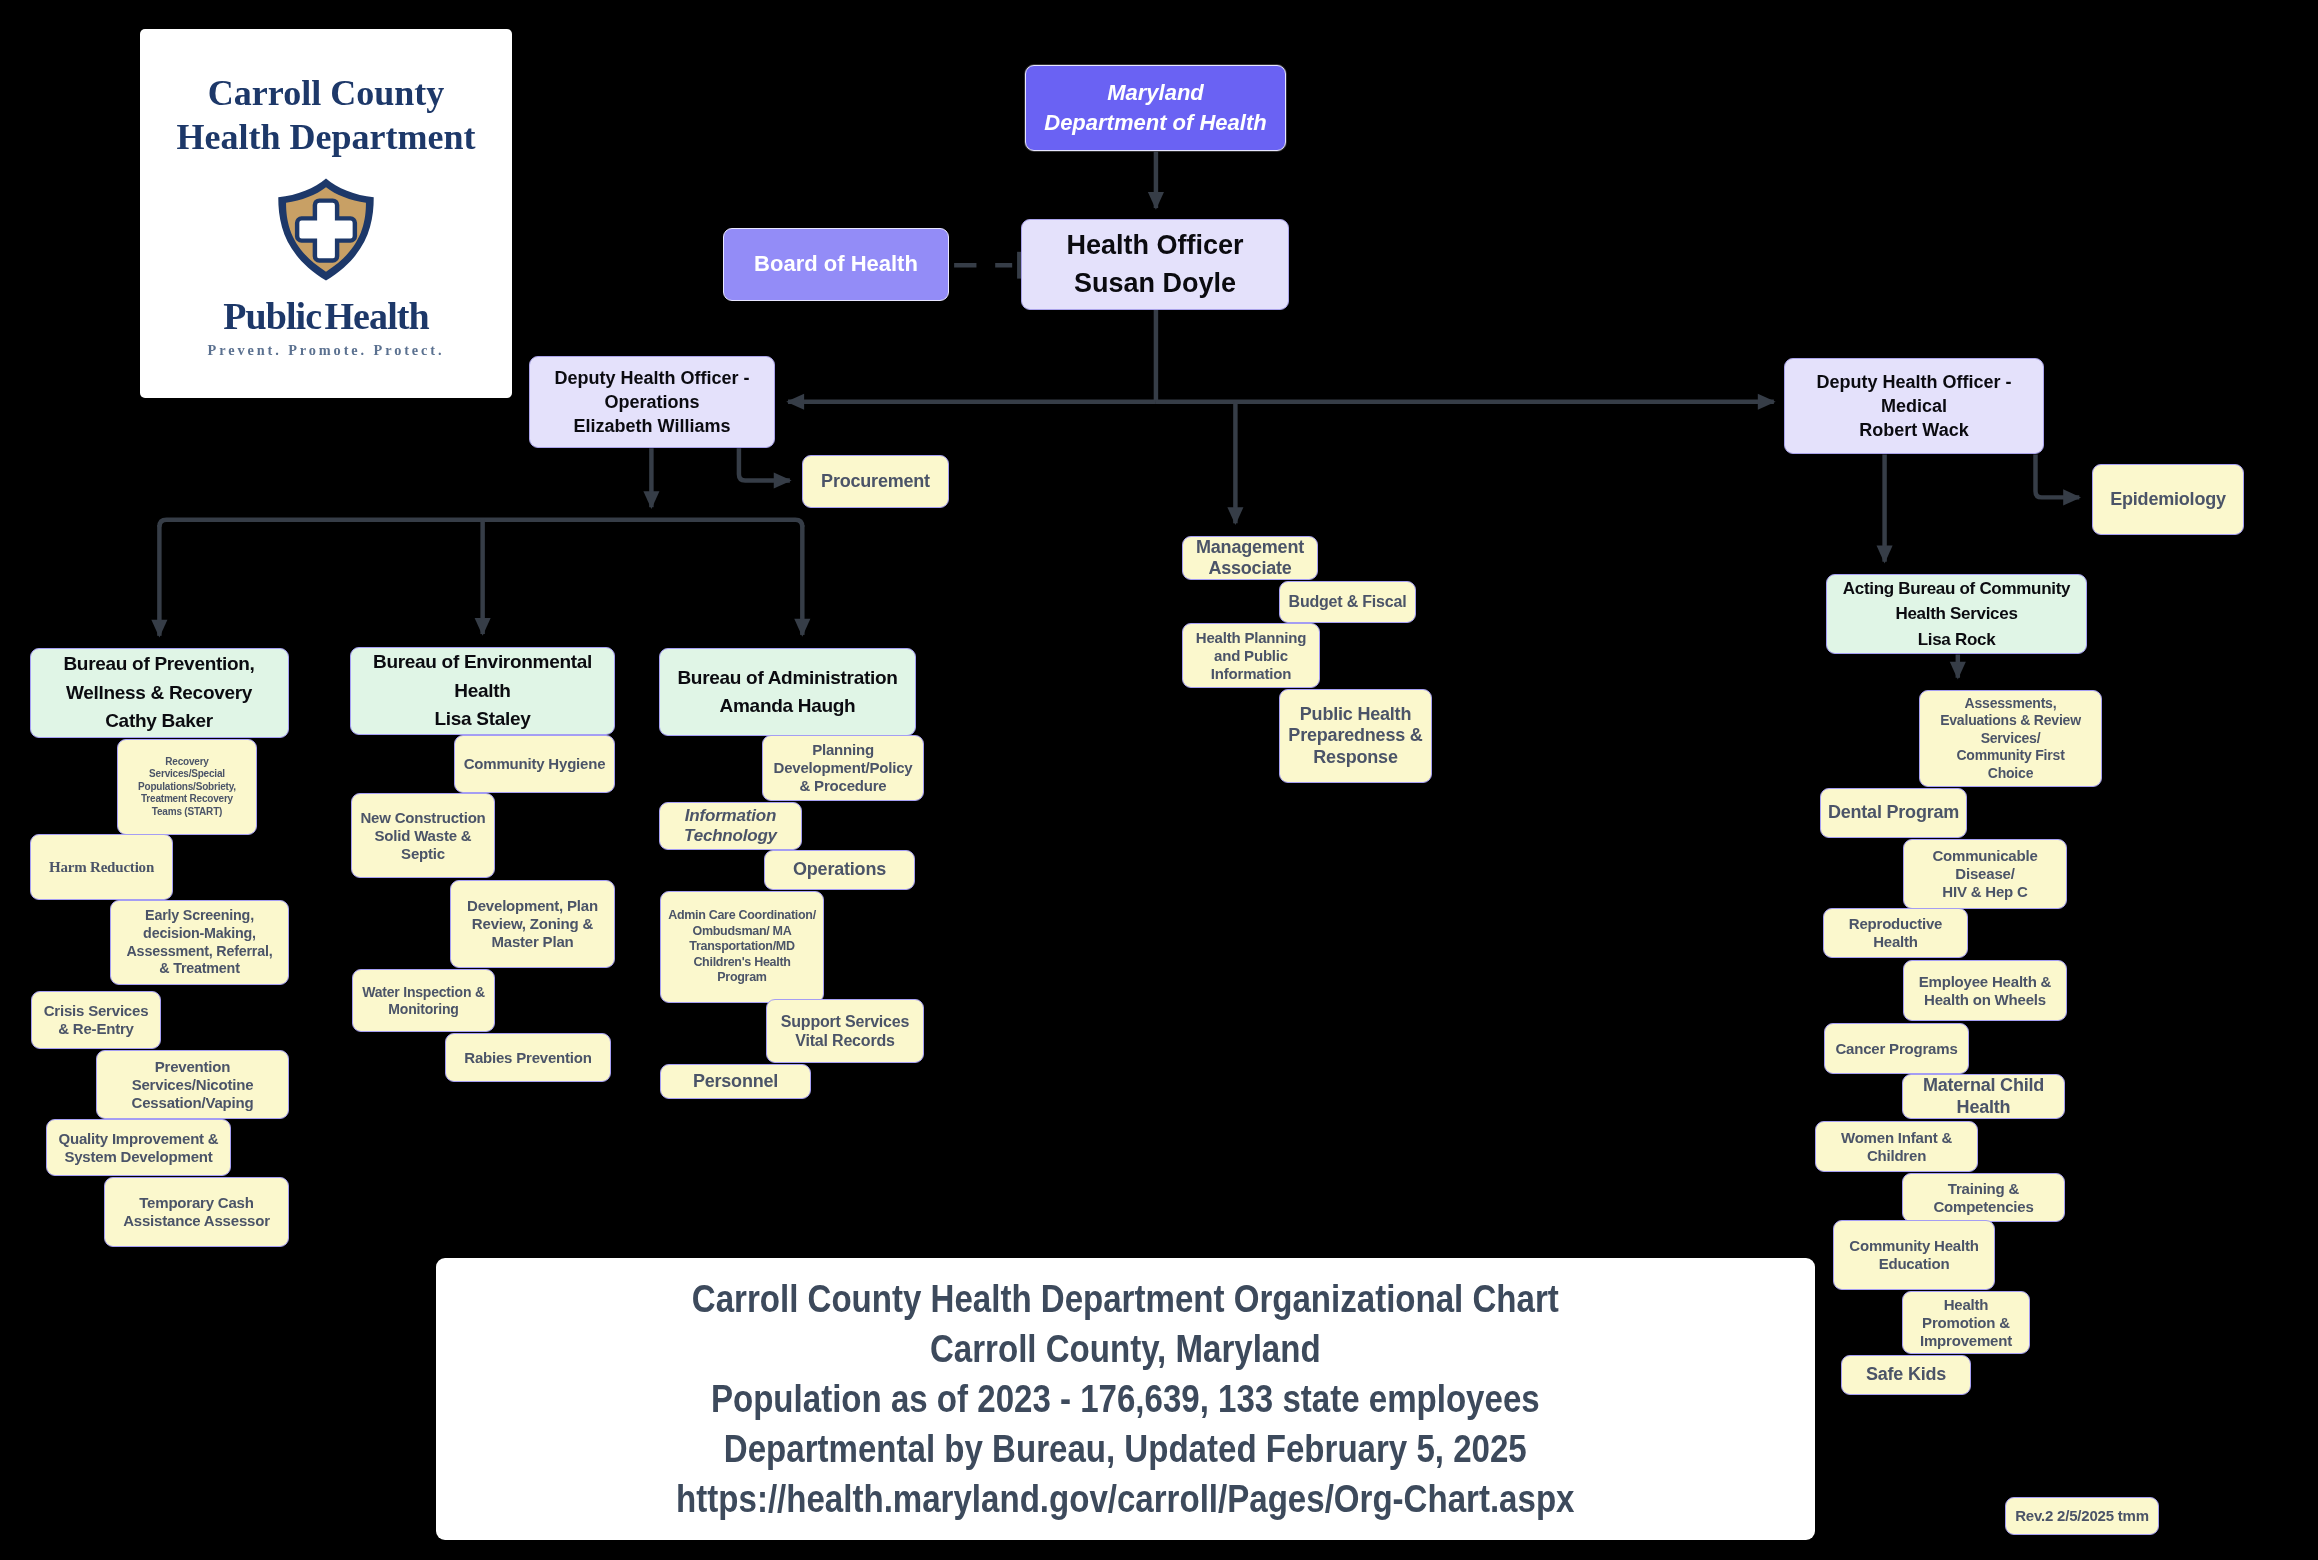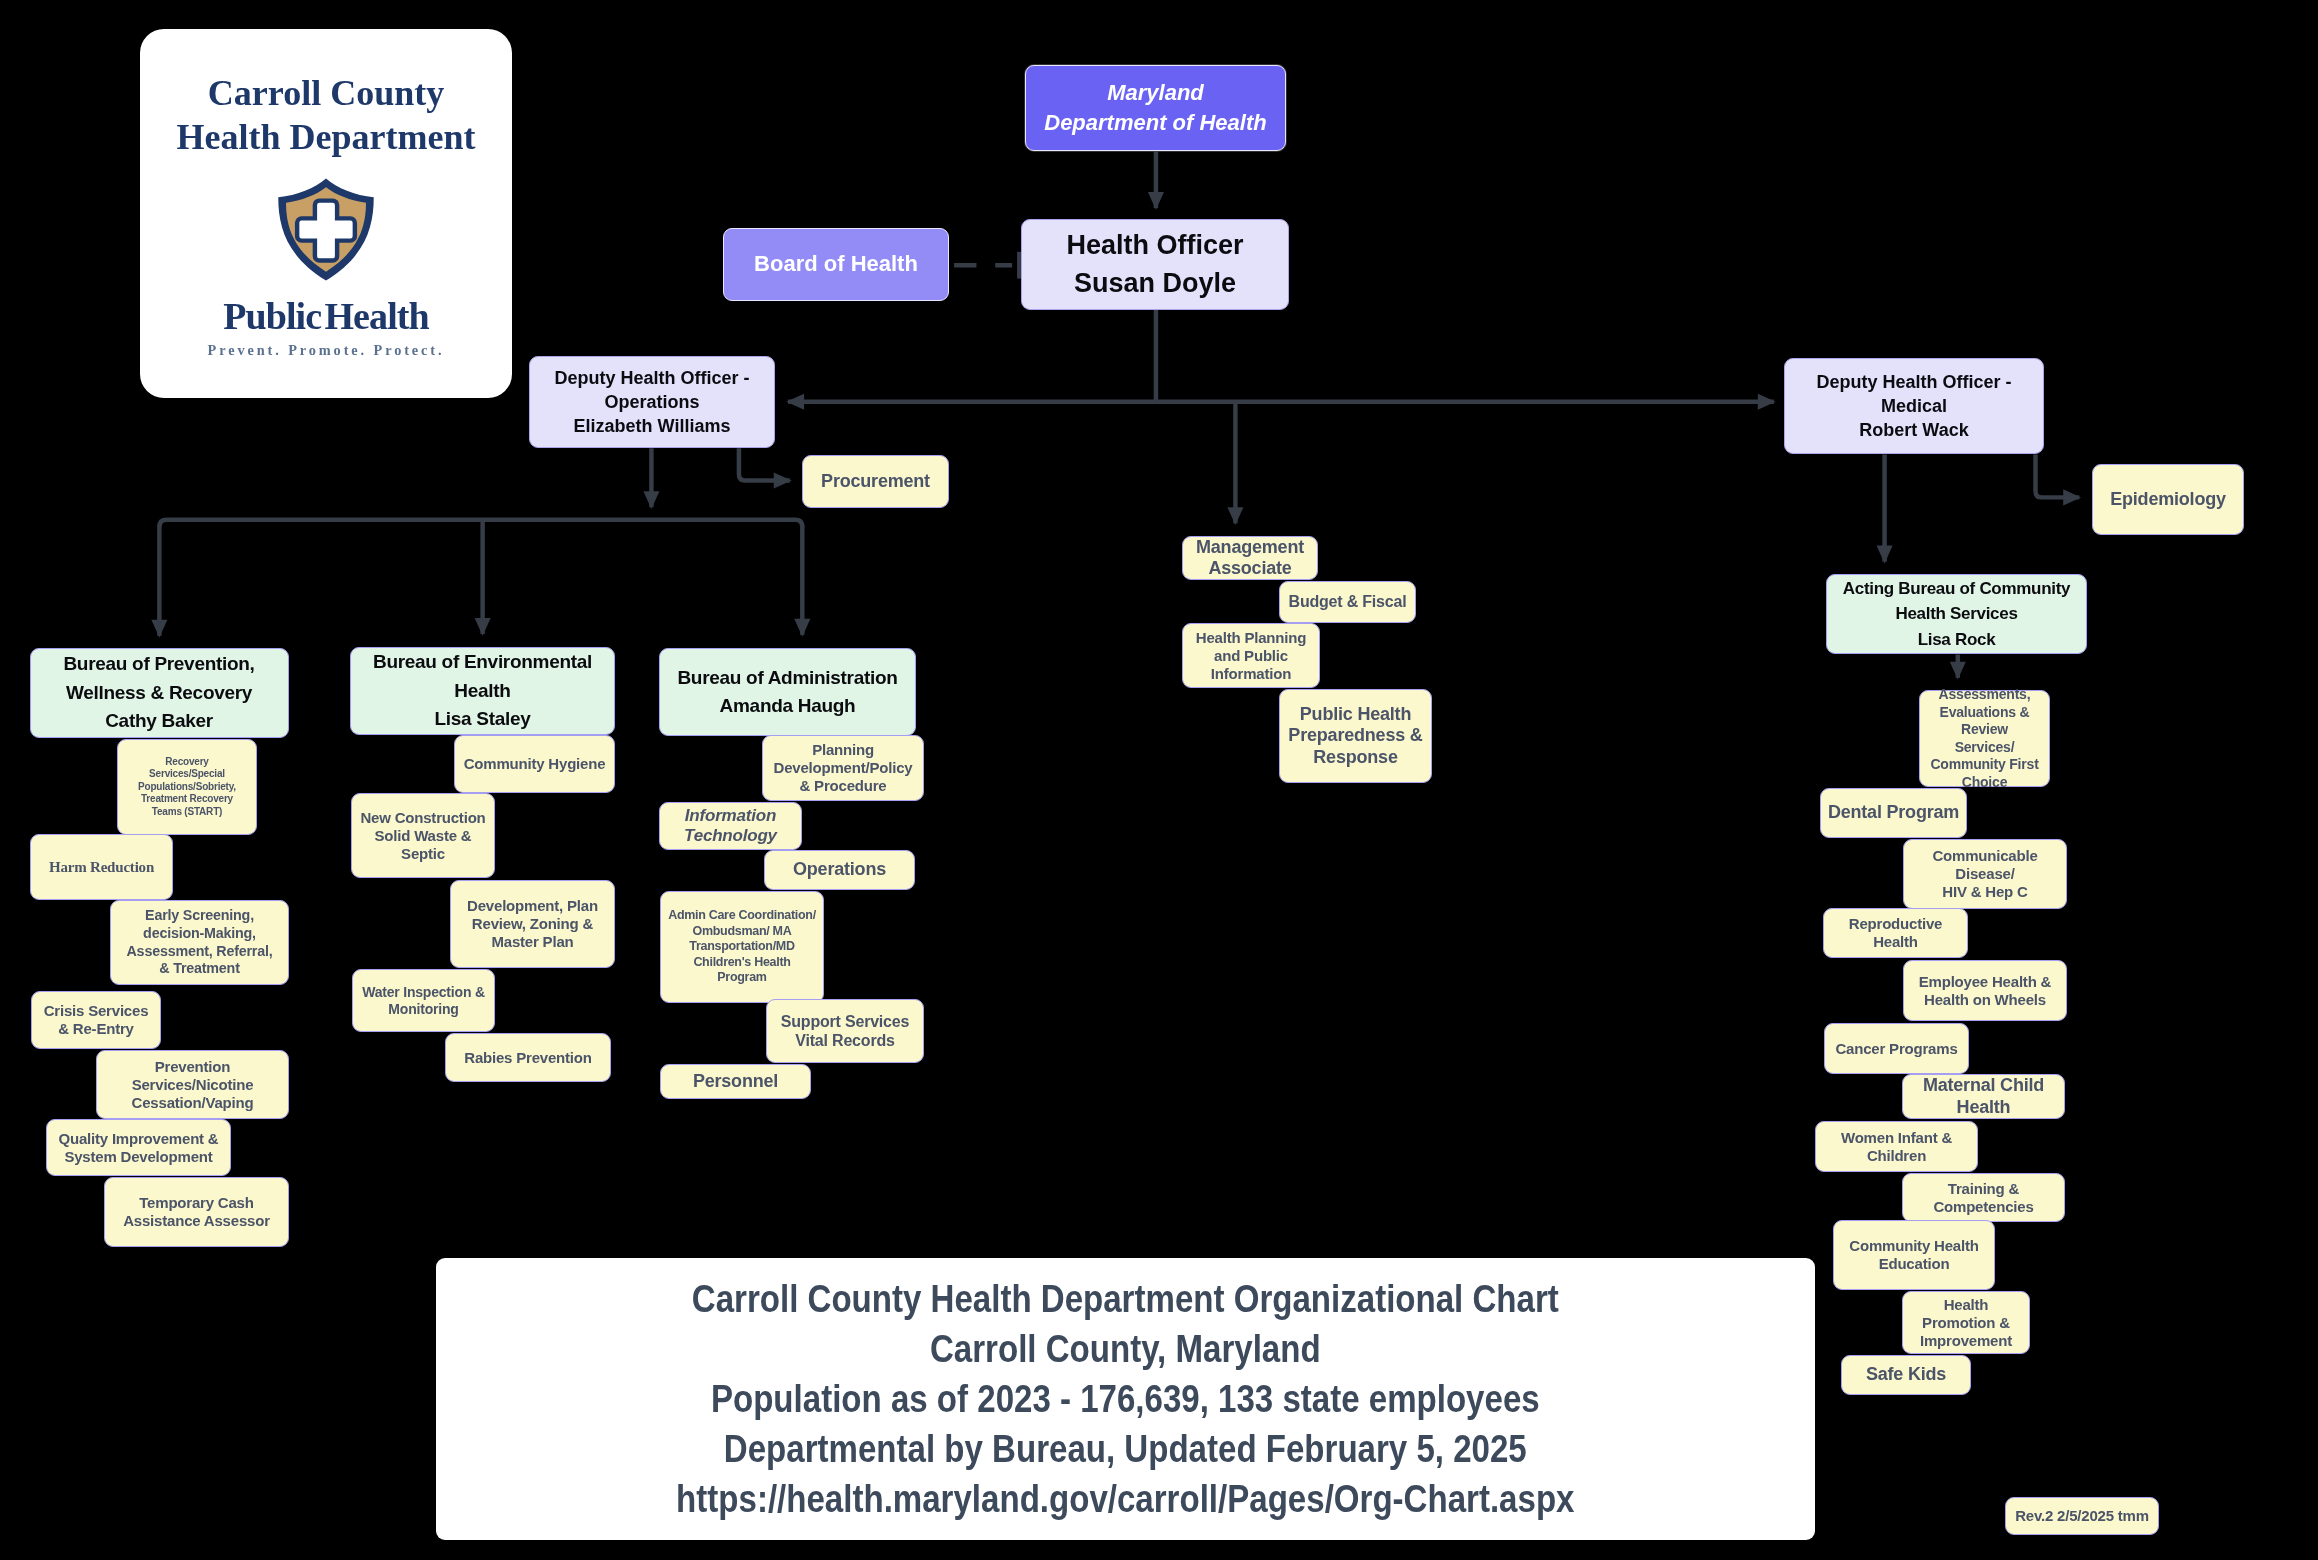--- a/index.html
+++ b/index.html
@@ -11,21 +11,21 @@
   .purple{background:#6a62f3;color:#ffffff;border:1.8px solid #e9e7ff;font-size:22px;line-height:1.35;
           box-shadow:0 0 0 0.9px rgba(255,255,255,.2);font-style:italic;}
   .purple2{background:#938cf7;color:#ffffff;border:1.8px solid #e9e7ff;font-size:22px;}
   .lav{background:#e4e1fb;color:#0b0b10;border:1.8px solid #aaa3ea;font-size:18px;line-height:1.35;}
   .lav-big{font-size:27px;line-height:1.4;}
   .green{background:#e0f5e6;color:#0b0b10;border:1.8px solid #a59ff4;font-size:19px;line-height:1.5;letter-spacing:-0.3px;}
   .yellow{background:#fbf8cd;color:#4b5468;border:1.8px solid #a59ef3;font-size:15px;line-height:1.2;letter-spacing:-0.2px;}
   .ylg{font-size:18px;}
   .ysm{font-size:14px;line-height:1.25;}
   .italic{font-style:italic;}
-  .logo-card{position:absolute;left:140px;top:29px;width:372px;height:369px;background:#ffffff;border-radius:24px;
+  .logo-card{position:absolute;left:140px;top:29px;width:372px;height:369px;background:#ffffff;border-radius:5px;
              z-index:2;display:flex;flex-direction:column;align-items:center;padding-top:43px;box-sizing:border-box;
              font-family:"Liberation Serif", serif;}
   .logo-title{color:#1d3869;font-weight:bold;font-size:36px;line-height:1.22;text-align:center;white-space:pre-line;}
   .logo-brand{color:#1d3869;font-weight:bold;font-size:38px;letter-spacing:-0.9px;word-spacing:-5.4px;margin-top:9px;}
   .logo-tag{color:#5b7190;font-size:14.3px;letter-spacing:2.9px;margin-top:3.6px;font-weight:bold;}
   .shield{margin-top:14.3px;}
   .footer{position:absolute;left:436px;top:1258px;width:1379px;height:282px;background:#ffffff;border-radius:9px;
           z-index:2;display:flex;flex-direction:column;align-items:center;justify-content:center;}
   .footer-inner{transform:scaleX(.87);display:flex;flex-direction:column;align-items:center;}
   .footer-line{color:#3d4a5c;font-weight:bold;font-size:38px;line-height:1.32;white-space:nowrap;}
@@ -147,21 +147,21 @@
 Transportation/MD
 Children's Health
 Program</div>
   <div class="box yellow" style="left:766px;top:999px;width:158px;height:64px;font-size:16px;">Support Services
 Vital Records</div>
   <div class="box yellow ylg" style="left:660px;top:1064px;width:151px;height:35px;">Personnel</div>
 
   <div class="box green" style="left:1826px;top:574px;width:261px;height:80px;font-size:17px;">Acting Bureau of Community
 Health Services
 Lisa Rock</div>
-  <div class="box yellow ysm" style="left:1919px;top:690px;width:131px;height:97px;">Assessments,
+  <div class="box yellow ysm" style="left:1919px;top:690px;width:183px;height:97px;">Assessments,
 Evaluations &amp; Review
 Services/
 Community First
 Choice</div>
   <div class="box yellow ylg" style="left:1820px;top:788px;width:147px;height:50px;">Dental Program</div>
   <div class="box yellow" style="left:1903px;top:839px;width:164px;height:70px;">Communicable
 Disease/
 HIV &amp; Hep C</div>
   <div class="box yellow" style="left:1823px;top:908px;width:145px;height:50px;">Reproductive
 Health</div>

